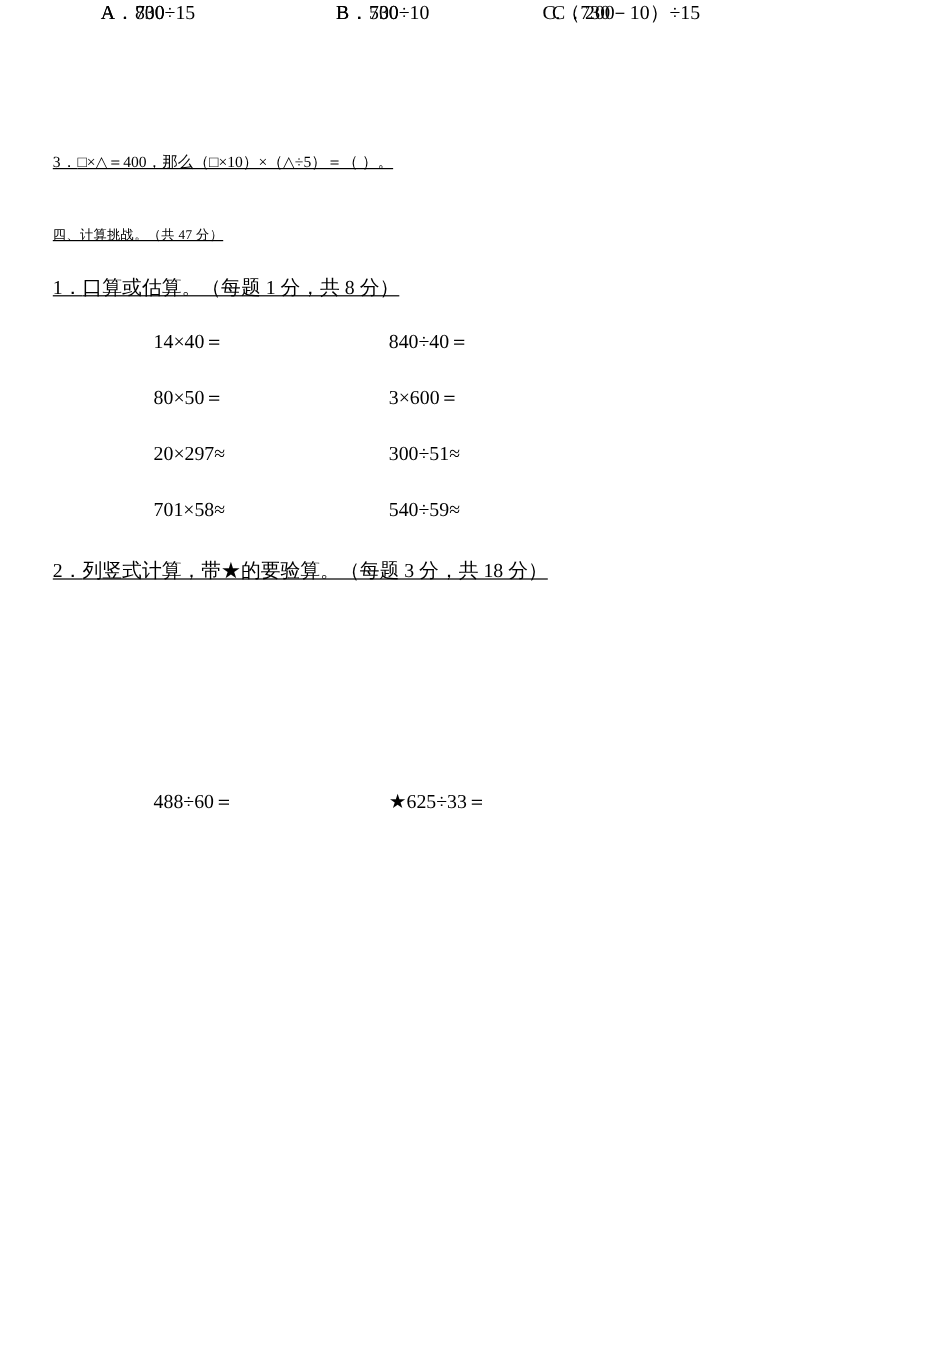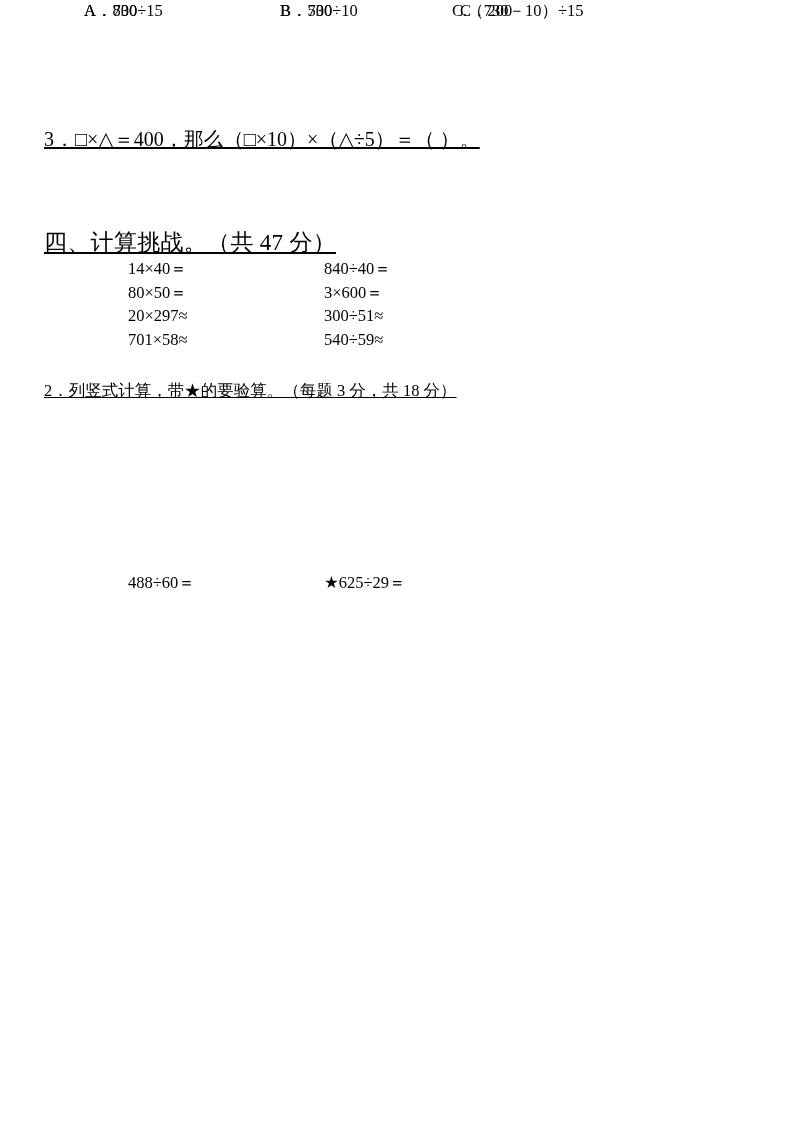--- a/index.html
+++ b/index.html
@@ -31,41 +31,41 @@
   .opt {
     position: absolute;
     top: 0;
     font-size: 16.5px;
   }
 
   .q-row {
     margin-top: 22px;
     padding-left: 24px;
     text-indent: -24px;
-    font-size: 20px;
+    font-size: 13px;
   }
   .q-num {
     letter-spacing: 0.5px;
   }
 
   .section-head {
-    margin-top: 30px;
-    font-size: 23px;
+    font-size: 11px;
     letter-spacing: 0.3px;
   }
 
   .sub-q {
     margin-top: 26px;
     padding-left: 24px;
     text-indent: -24px;
     font-size: 16.5px;
   }
 
   .calc-row {
     position: relative;
+    margin-top: 23px;
     height: 24px;
   }
   .calc-item {
     position: absolute;
     top: 0;
     font-size: 16.5px;
     white-space: nowrap;
   }
   .c1 { left: 84px; }
   .c2 { left: 280px; }
@@ -90,20 +90,23 @@
   </div>
 
   <div class="opt-row">
     <span class="opt" style="left:84px;">A．800</span>
     <span class="opt" style="left:280px;">B．500</span>
     <span class="opt" style="left:460px;">C．200</span>
   </div>
 
   <div class="section-head">四、计算挑战。（共 47 分）</div>
 
+  <div class="sub-q">
+    <span>1．</span><span>口算或估算。（每题 1 分，共 8 分）</span>
+  </div>
 
   <div class="calc-row">
     <span class="calc-item c1">14×40＝</span>
     <span class="calc-item c2">840÷40＝</span>
   </div>
   <div class="calc-row">
     <span class="calc-item c1">80×50＝</span>
     <span class="calc-item c2">3×600＝</span>
   </div>
   <div class="calc-row">
@@ -117,16 +120,16 @@
 
   <div class="sub-q">
     <span>2．</span><span>列竖式计算，带★的要验算。（每题 3 分，共 18 分）</span>
   </div>
 
 
   <div class="blank-space"></div>
 
   <div class="calc-row" style="margin-top:0;text-align:right;">
     <span class="calc-item c1">488÷60＝</span>
-    <span class="calc-item c2">★625÷29＝</span>
+    <span class="calc-item c2">★625÷33＝</span>
   </div>
 
 </div>
 
 </body></html>

